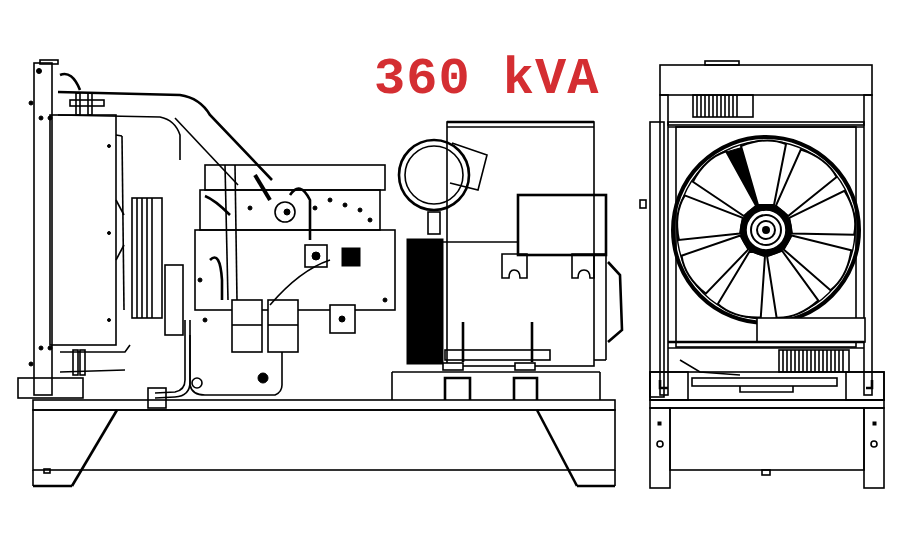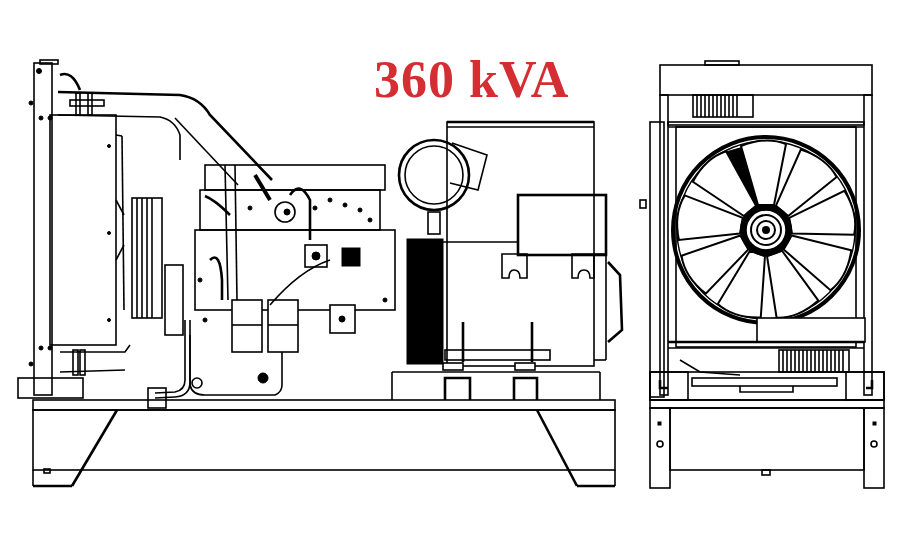--- a/index.html
+++ b/index.html
@@ -1,17 +1,17 @@
 <!DOCTYPE html>
 <html><head>
   <meta charset="utf-8">
   <style>
     html, body { margin: 0; padding: 0; background: #ffffff; }
     body { width: 900px; height: 550px; position: relative; overflow: hidden; font-family: "Liberation Sans", sans-serif; }
-    .title { position: absolute; left: 374px; top: 50px; font-family: Liberation Serif, serif; font-weight: 700; font-size: 52px; letter-spacing: 1px; line-height: 60px; }
+    .title { position: absolute; left: 374px; top: 50px; font-family: Liberation Mono, monospace; font-weight: 700; font-size: 52px; letter-spacing: 1px; line-height: 60px; }
     svg { position: absolute; left: 0; top: 0; }
     .ln { fill: none; stroke: #000; stroke-width: 1.6; }
     .th { fill: none; stroke: #000; stroke-width: 2.6; }
     .tk { fill: none; stroke: #000; stroke-width: 4; }
     .fw { fill: #fff; stroke: #000; stroke-width: 1.6; }
     .fk { fill: #000; stroke: #000; stroke-width: 1; }
   </style>
 </head>
 <body>
 

